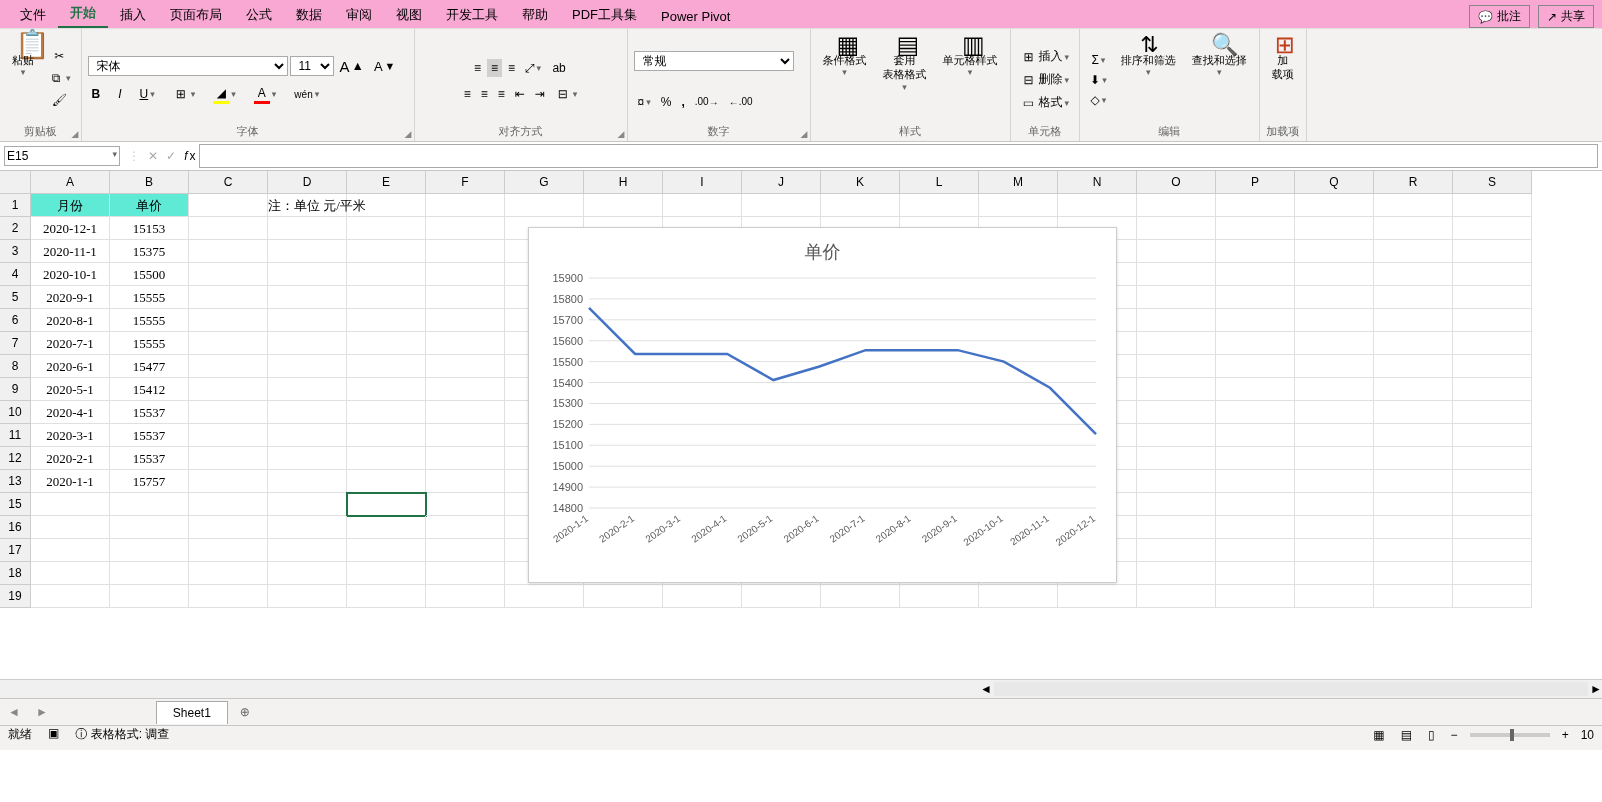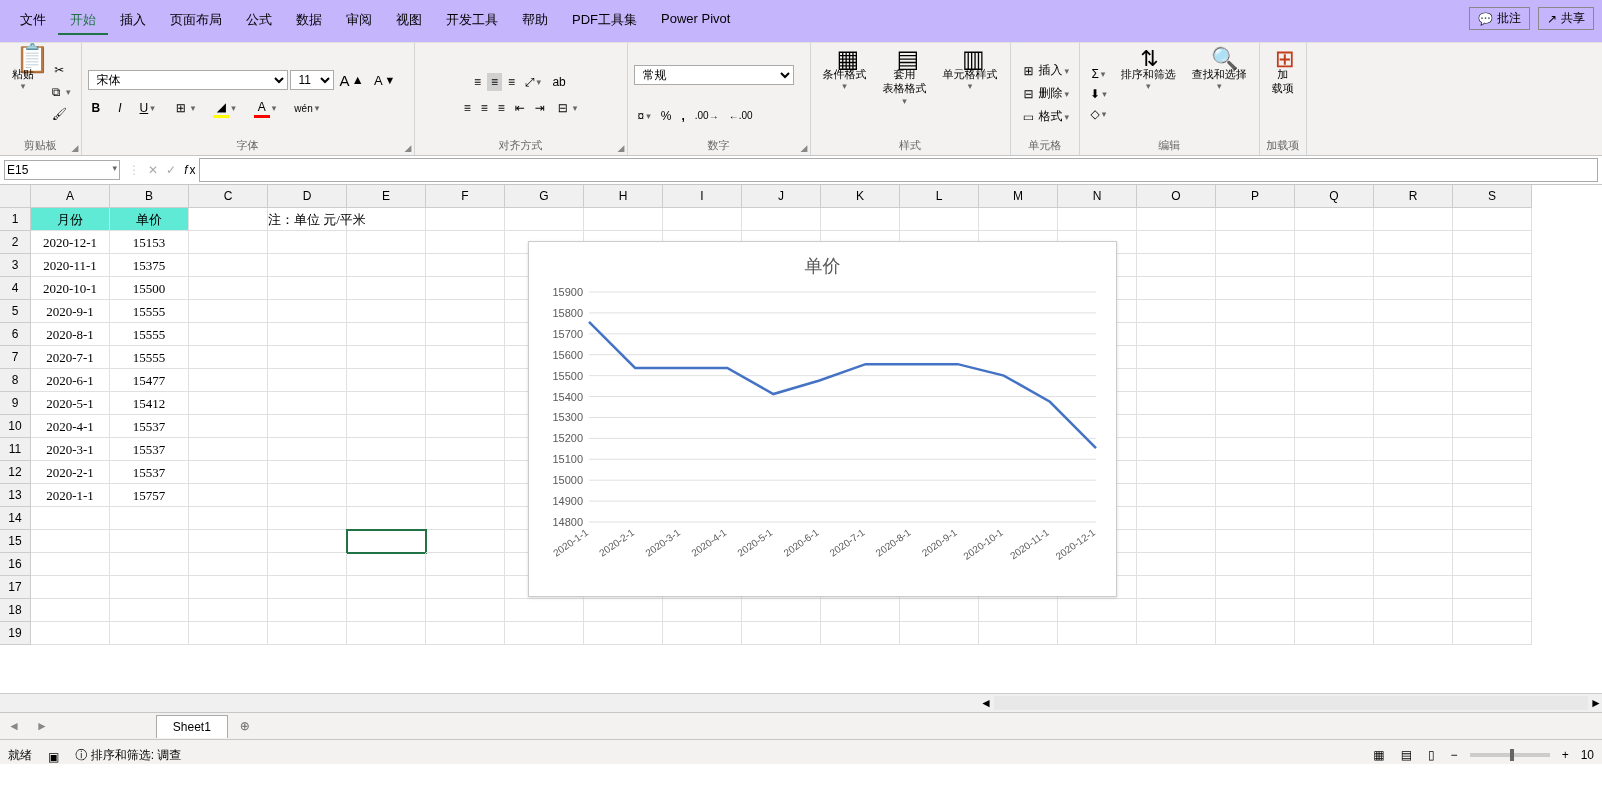--- a/index.html
+++ b/index.html
@@ -1,18 +1,18 @@
 <!DOCTYPE html>
 <html><head>
 <meta charset="utf-8">
 <style>
 body{margin:0;font-family:"Microsoft YaHei",SimSun,sans-serif;font-size:12px;background:#fff;user-select:none;overflow:hidden}
-.menubar{display:flex;align-items:flex-start;height:28px;background:#c4b5fd;border-bottom:1px solid #e0e0e0;padding:7px 8px}
+.menubar{display:flex;align-items:flex-end;height:28px;background:#f9a8d4;border-bottom:1px solid #e0e0e0;padding:0 8px}
 .menu-item{padding:4px 12px;font-size:13px;cursor:pointer}
-.menu-item.active{color:#217346;border-bottom:2px solid #217346;font-weight:normal}
+.menu-item.active{color:#217346;border-bottom:2px solid #217346;font-weight:bold}
 .menu-right{margin-left:auto;display:flex;gap:8px}
 .menu-btn{border:1px solid #888;padding:2px 8px;font-size:12px;display:flex;align-items:center;gap:4px;cursor:pointer}
 .ribbon{display:flex;height:112px;background:#f3f2f1;border-bottom:1px solid #c6c6c6}
 .group{display:flex;flex-direction:column;border-right:1px solid #d4d4d4;padding:4px 6px 0 6px;position:relative}
 .group-label{text-align:center;font-size:11px;color:#666;margin-top:auto;padding:2px 0}
 .group-body{display:flex;gap:4px;flex:1}
 .vstack{display:flex;flex-direction:column;gap:2px;align-items:center;justify-content:center}
 .hstack{display:flex;gap:2px;align-items:center}
 .btn{padding:2px 4px;cursor:pointer;display:flex;align-items:center;gap:2px;font-size:12px}
 .big-btn{display:flex;flex-direction:column;align-items:center;padding:4px 6px;cursor:pointer;font-size:11px;text-align:center;line-height:1.3}
@@ -28,21 +28,21 @@
 .row{display:flex;height:23px}
 .row-h{width:30px;background:#f0f0f0;border-right:1px solid #ccc;border-bottom:1px solid #ccc;text-align:center;line-height:23px;font-size:12px}
 .cell{width:78px;border-right:1px solid #e0e0e0;border-bottom:1px solid #e0e0e0;text-align:center;line-height:23px;font-size:13px;font-family:SimSun}
 .cell.header-cell{background:#5eead4}
 .cell.selected{outline:2px solid #217346;outline-offset:-1px}
 .chart{position:absolute;left:528px;top:56px;width:587px;height:354px;background:#fff;border:1px solid #ccc;box-shadow:0 1px 3px rgba(0,0,0,.15)}
 .chart-title{text-align:center;font-size:18px;color:#595959;padding:12px 0 4px}
 svg{display:block}
 .tabs{display:flex;align-items:center;height:26px;background:#f3f2f1;border-top:1px solid #c6c6c6}
 .tab{padding:4px 16px;background:#fff;border:1px solid #aaa;border-bottom:none;font-size:12px;margin-left:100px}
-.status{display:flex;align-items:flex-end;height:24px;background:#f3f2f1;border-top:1px solid #c6c6c6;font-size:12px;padding:0 8px;gap:16px}
+.status{display:flex;align-items:flex-start;height:24px;background:#f3f2f1;border-top:1px solid #c6c6c6;font-size:12px;padding:0 8px;gap:16px}
 .status-right{margin-left:auto;display:flex;gap:8px;align-items:center}
 .dlg-launcher{position:absolute;bottom:2px;right:2px;font-size:9px;color:#888}
 .dd{font-size:9px;color:#666}
 .scrollbar-h{height:18px;background:#f0f0f0;border-top:1px solid #ccc;display:flex;align-items:center}
 </style>
 </head>
 <body>
 
 <div class="menubar">
   <div class="menu-item">文件</div>
@@ -549,42 +549,20 @@
         <div class="cell"></div>
         <div class="cell"></div>
         <div class="cell"></div>
         <div class="cell"></div>
         <div class="cell"></div>
       </div>
       <div class="row">
         <div class="row-h">13</div>
         <div class="cell">2020-1-1</div>
         <div class="cell">15757</div>
-        <div class="cell"></div>
-        <div class="cell"></div>
-        <div class="cell"></div>
-        <div class="cell"></div>
-        <div class="cell"></div>
-        <div class="cell"></div>
-        <div class="cell"></div>
-        <div class="cell"></div>
-        <div class="cell"></div>
-        <div class="cell"></div>
-        <div class="cell"></div>
-        <div class="cell"></div>
-        <div class="cell"></div>
-        <div class="cell"></div>
-        <div class="cell"></div>
-        <div class="cell"></div>
-        <div class="cell"></div>
-      </div>
-      <div class="row">
-        <div class="row-h">14</div>
-        <div class="cell"></div>
-        <div class="cell"></div>
         <div class="cell"></div>
         <div class="cell"></div>
         <div class="cell"></div>
         <div class="cell"></div>
         <div class="cell"></div>
         <div class="cell"></div>
         <div class="cell"></div>
         <div class="cell"></div>
         <div class="cell"></div>
         <div class="cell"></div>
@@ -761,21 +739,21 @@
 <div class="tabs">
   <span style="padding:0 8px;color:#888">◄</span>
   <span style="padding:0 8px;color:#888">►</span>
   <div class="tab" style="">Sheet1</div>
   <span style="padding:0 12px;color:#666">⊕</span>
 </div>
 
 <div class="status">
   <span>就绪</span>
   <span>▣</span>
-  <span>ⓘ <span>排序和筛选: 调查</span></span>
+  <span>ⓘ <span>表格格式: 调查</span></span>
   <div class="status-right">
     <span class="btn">▦</span>
     <span class="btn">▤</span>
     <span class="btn">▯</span>
     <span class="btn">−</span>
     <div style="width:80px;height:4px;background:#ccc;position:relative">
         <div style="position:absolute;left:40px;top:-4px;width:4px;height:12px;background:#666"></div>
       </div>
     <span class="btn">+</span>
     <span>10</span>

